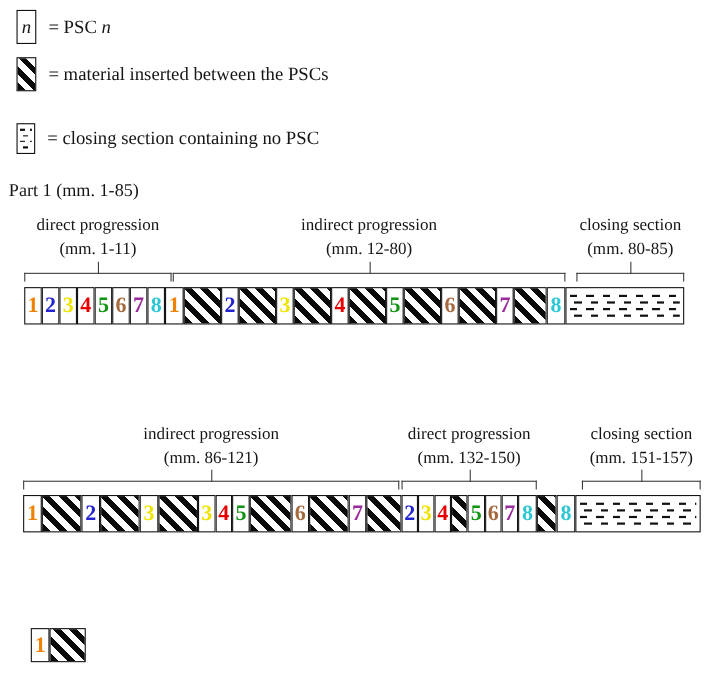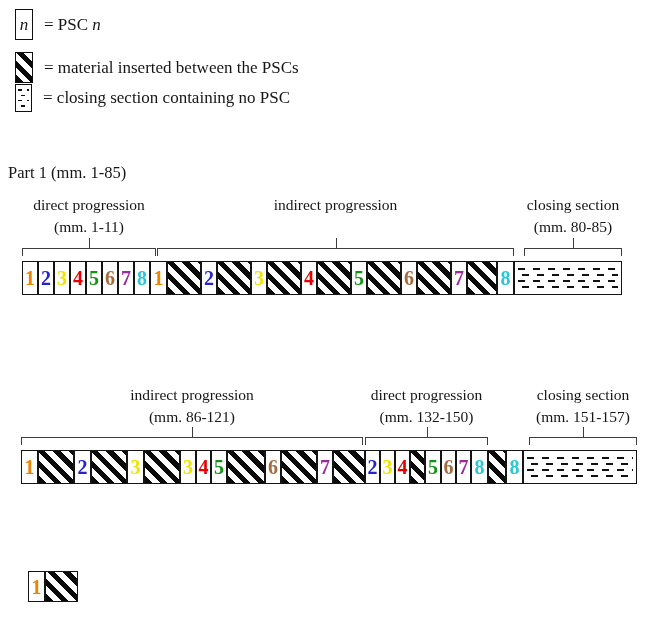--- a/index.html
+++ b/index.html
@@ -42,21 +42,21 @@
     <div class="litem" style="top:9px;">
       <span class="sw psc">
           <i>n</i>
         </span>
       <span class="ltxt"><span>= PSC </span><i>n</i></span>
     </div>
     <div class="litem" style="top:52px;">
       <span class="sw hatch"></span>
       <span class="ltxt">= material inserted between the PSCs</span>
     </div>
-    <div class="litem" style="top:84px;">
+    <div class="litem" style="top:112px;">
       <span class="sw closing">
           <div class="dr"></div>
           <div class="dr o"></div>
           <div class="dr"></div>
           <div class="dr o"></div>
         </span>
       <span class="ltxt">= closing section containing no PSC</span>
     </div>
   </div>
 
@@ -67,20 +67,21 @@
       </div>
       <div class="blabel" style="left: 89px; top: 194px;">
         <div>direct progression</div>
         <div>(mm. 1-11)</div>
       </div>
       <div class="bracket" style="left: 157px; top: 248px; width: 357px;">
         <div class="stem"></div>
       </div>
       <div class="blabel" style="left: 335.5px; top: 194px;">
         <div>indirect progression</div>
+        <div>(mm. 12-80)</div>
       </div>
       <div class="bracket" style="left: 524px; top: 248px; width: 98px;">
         <div class="stem"></div>
       </div>
       <div class="blabel" style="left: 573px; top: 194px;">
         <div>closing section</div>
         <div>(mm. 80-85)</div>
       </div>
     </div>
   <div class="row" style="left:22px;top:261px;height:34px;">

